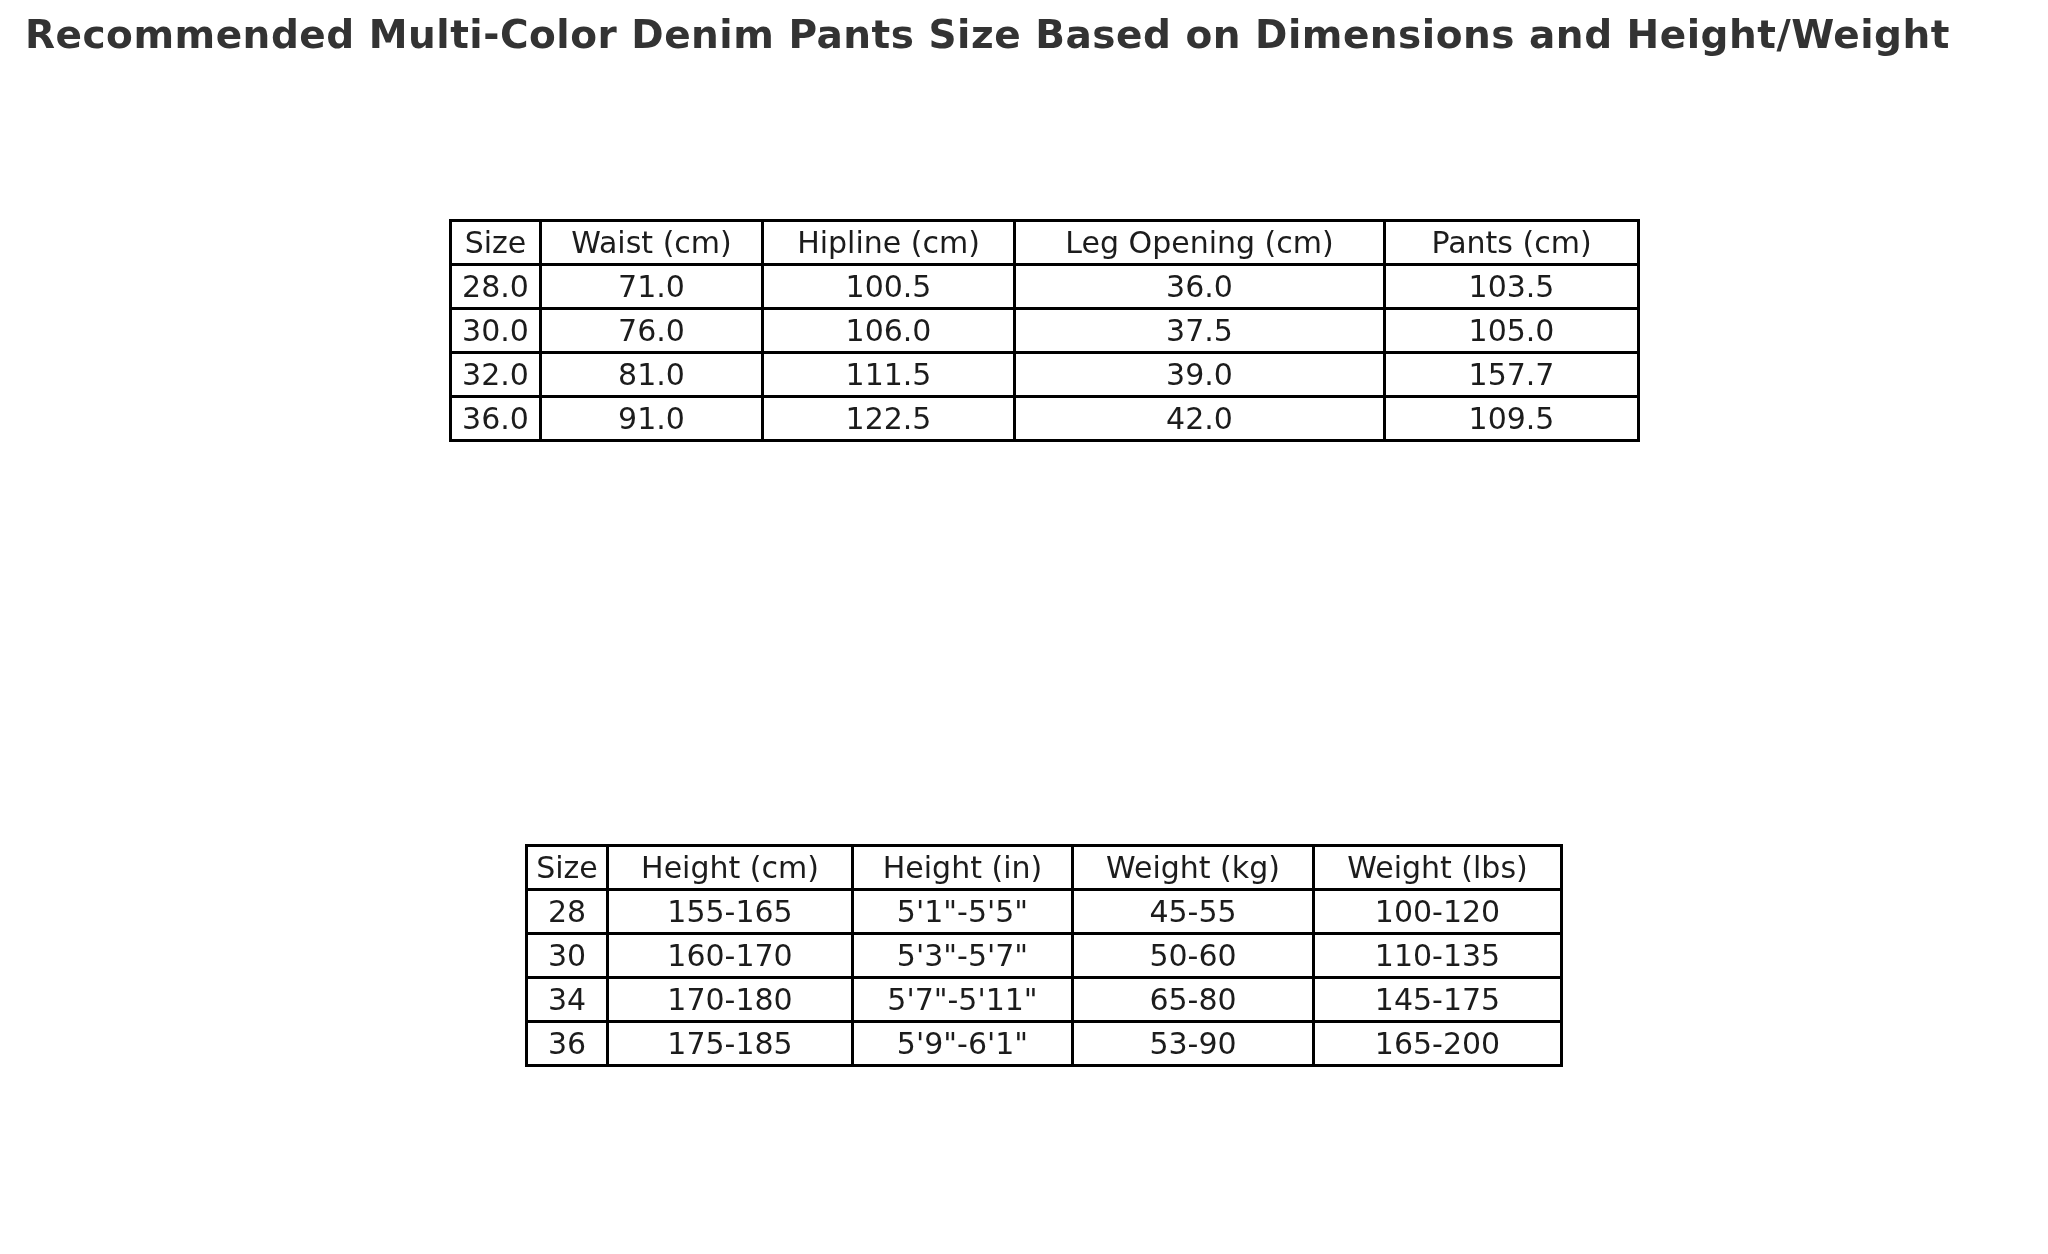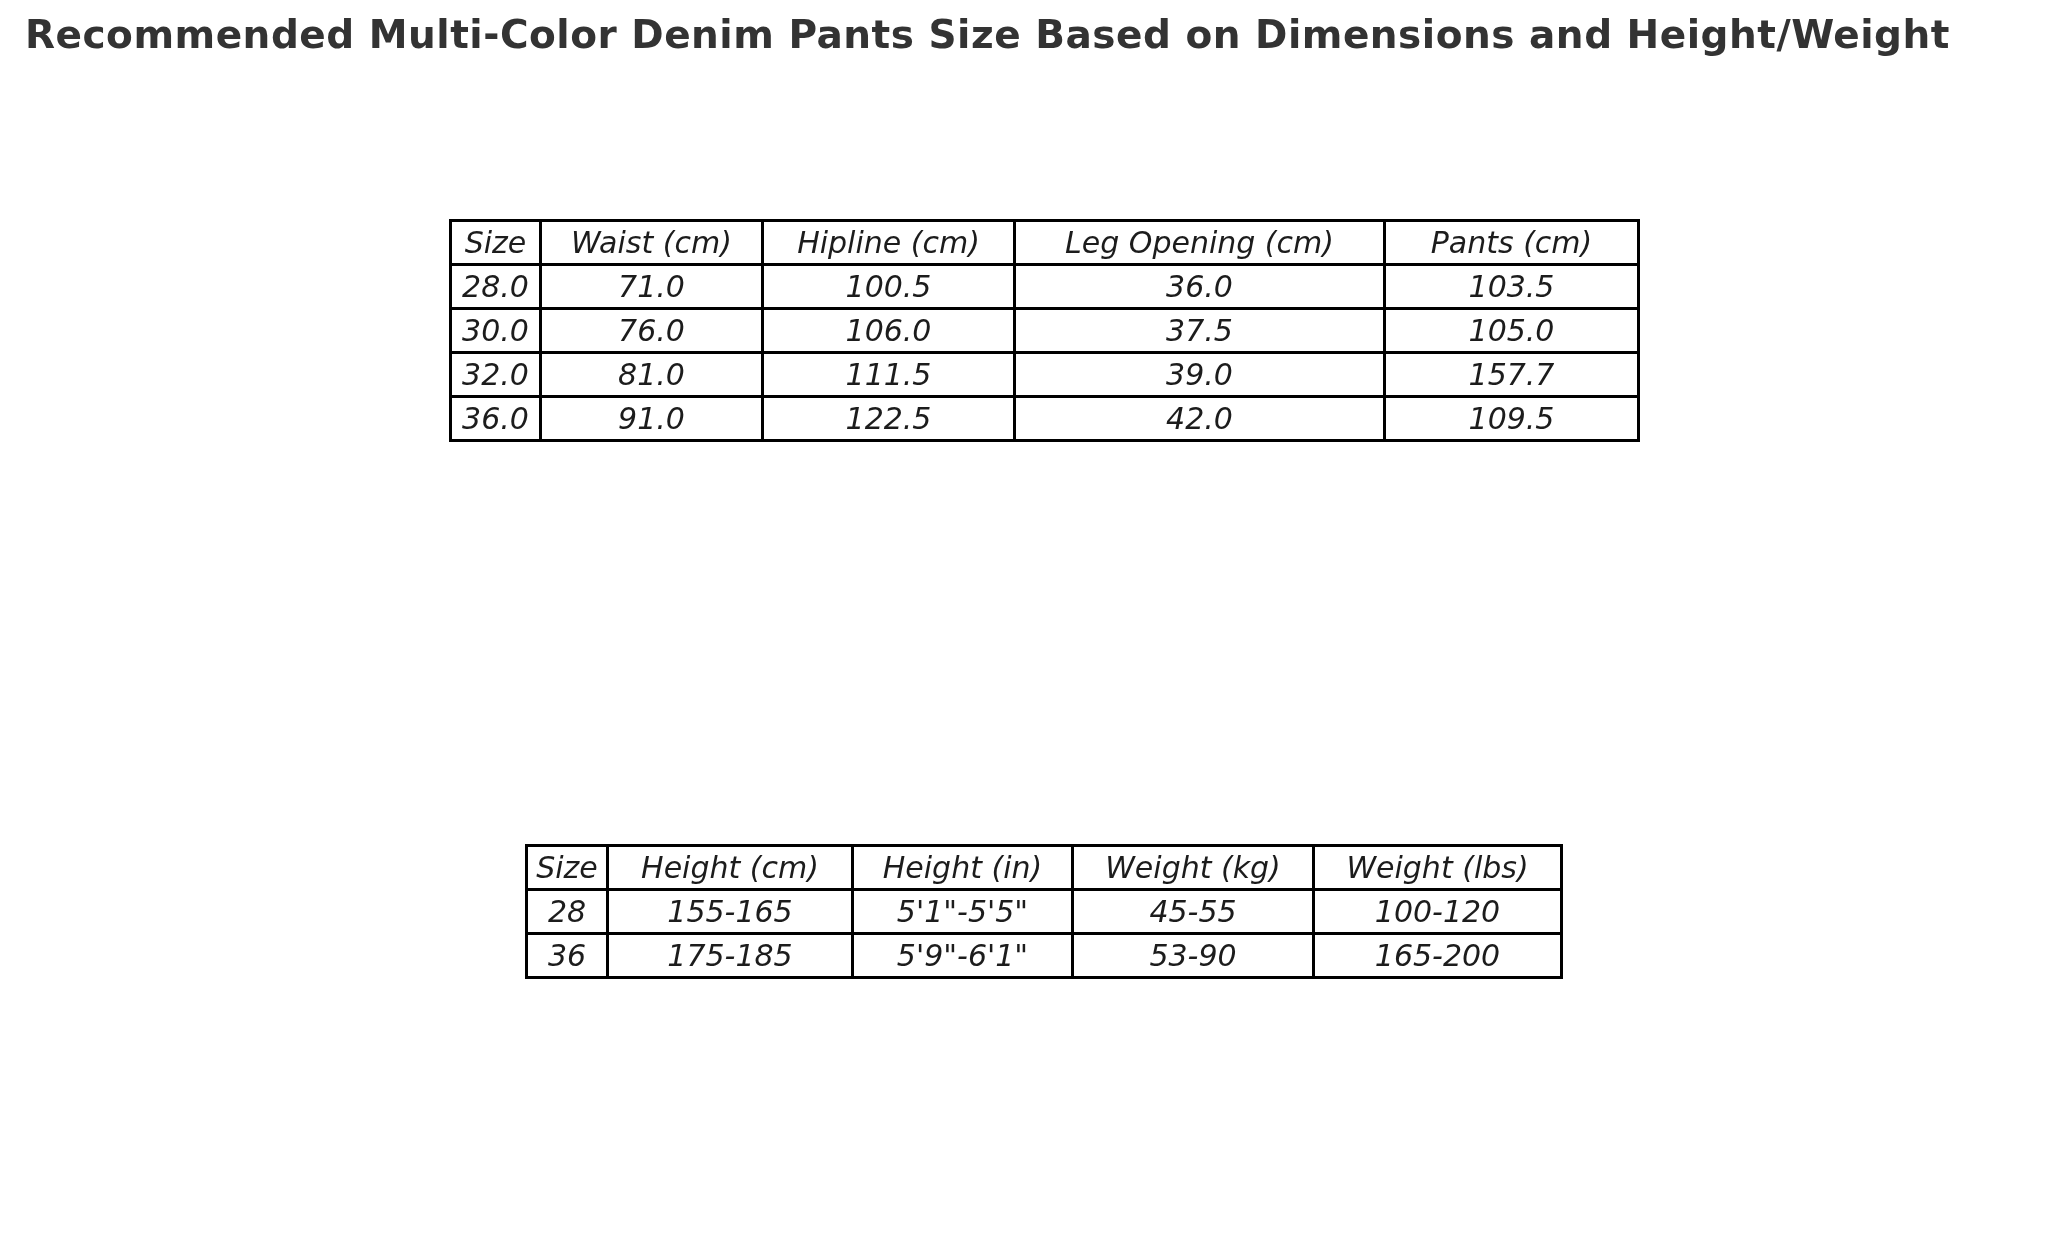--- a/index.html
+++ b/index.html
@@ -37,21 +37,20 @@
     text-align: center;
     vertical-align: middle;
     font-size: 30px;
     font-weight: normal;
     color: #1c1c1c;
     padding: 0;
     height: 41px;
     line-height: 38px;
     white-space: nowrap;
     overflow: hidden;
-    font-style: italic;
   }
   #table-dimensions {
     left: 449px;
     top: 219px;
     width: 1188px;
   }
   #table-dimensions col:nth-child(1) { width: 90px; }
   #table-dimensions col:nth-child(2) { width: 222px; }
   #table-dimensions col:nth-child(3) { width: 252px; }
   #table-dimensions col:nth-child(4) { width: 370px; }
@@ -141,20 +140,34 @@
   </thead>
   <tbody>
       <tr>
         <td>28</td>
         <td>155-165</td>
         <td>5'1"-5'5"</td>
         <td>45-55</td>
         <td>100-120</td>
       </tr>
       <tr>
+        <td>30</td>
+        <td>160-170</td>
+        <td>5'3"-5'7"</td>
+        <td>50-60</td>
+        <td>110-135</td>
+      </tr>
+      <tr>
+        <td>34</td>
+        <td>170-180</td>
+        <td>5'7"-5'11"</td>
+        <td>65-80</td>
+        <td>145-175</td>
+      </tr>
+      <tr>
         <td>36</td>
         <td>175-185</td>
         <td>5'9"-6'1"</td>
         <td>53-90</td>
         <td>165-200</td>
       </tr>
     </tbody>
 </table>
 
 </body></html>

